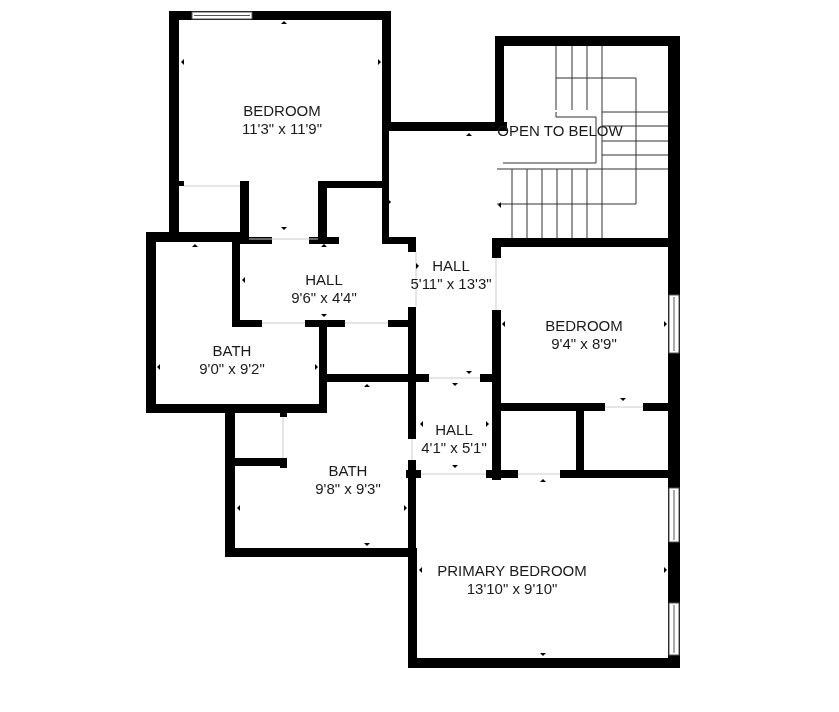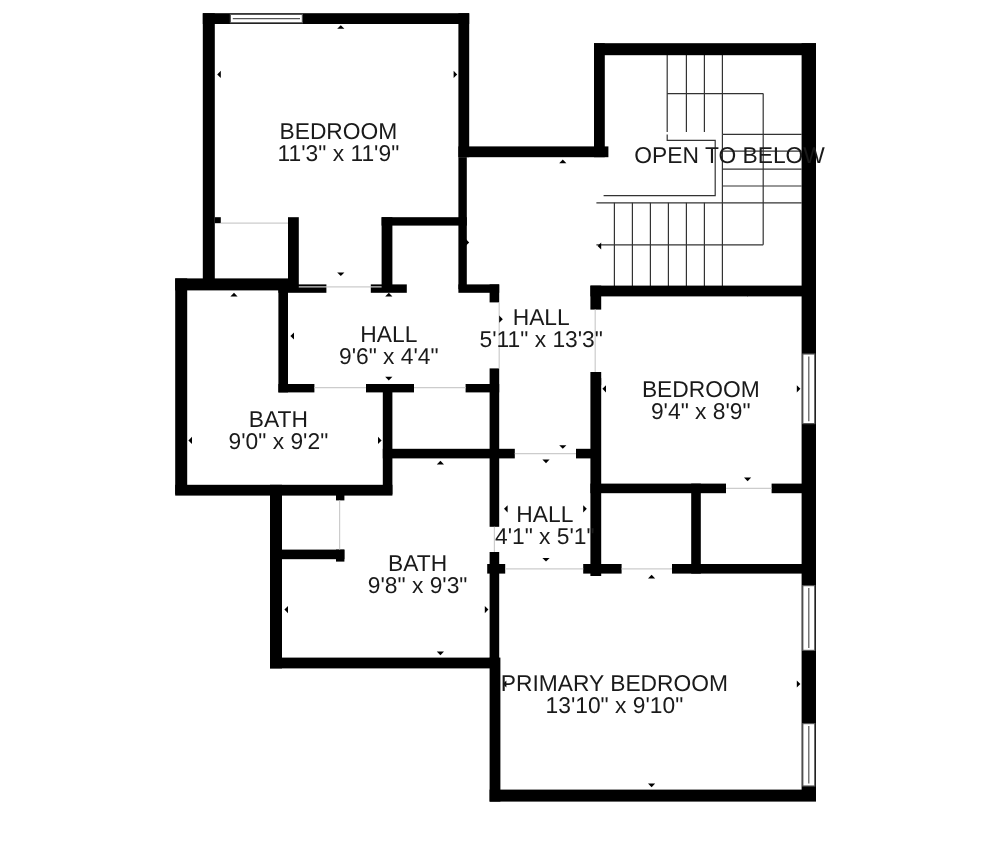--- a/index.html
+++ b/index.html
@@ -1,21 +1,21 @@
 <!DOCTYPE html>
 <html><head>
 <meta charset="utf-8">
 <style>
   html, body { margin:0; padding:0; background:#ffffff; }
   body { width:839px; height:712px; position:relative; overflow:hidden; font-family:"Liberation Sans", sans-serif; }
   svg { position:absolute; left:0; top:0; }
   .wall { fill:#000000; }
   .win { fill:#ffffff; stroke:#555555; stroke-width:1; }
   .stair { stroke:#333333; stroke-width:1; fill:none; }
-  .room-label { position:absolute; text-align:center; color:#1a1a1a; font-size:19px; line-height:18px; transform:translateX(-50%); white-space:nowrap; }
+  .room-label { position:absolute; text-align:center; color:#1a1a1a; font-size:15px; line-height:18px; transform:translateX(-50%); white-space:nowrap; }
   .mark { fill:#000; }
 </style>
 </head>
 <body>
 
 <svg width="839" height="712" viewBox="0 0 839 712">
 
   <g>
     <rect x="503" y="45" width="165" height="195" fill="#fff"></rect>
     <g class="stair">
@@ -157,21 +157,21 @@
     <polygon points="498,205 501,202 501,208"></polygon>
     <polygon points="419,266 416,263 416,269"></polygon>
     <polygon points="498,318 501,315 501,321"></polygon>
   </g>
 </svg>
 
 <div class="room-label" style="left:282px;top:102px;">
   <div>BEDROOM</div>
   <div>11'3" x 11'9"</div>
 </div>
-<div class="room-label" style="left:560px;top:122px;margin-left:48px;">
+<div class="room-label" style="left:560px;top:122px;">
   <div>OPEN TO BELOW</div>
 </div>
 <div class="room-label" style="left:324px;top:271px;">
   <div>HALL</div>
   <div>9'6" x 4'4"</div>
 </div>
 <div class="room-label" style="left:451px;top:257px;">
   <div>HALL</div>
   <div>5'11" x 13'3"</div>
 </div>

